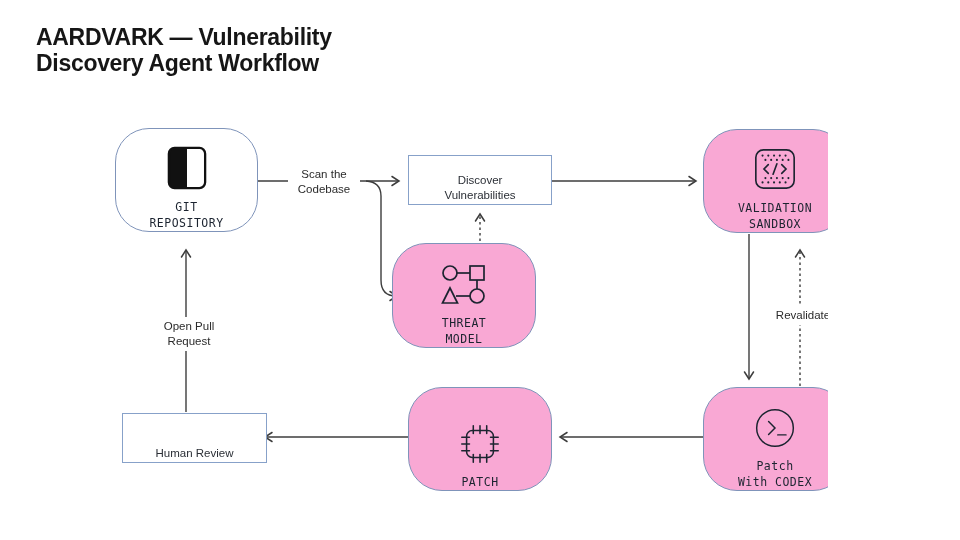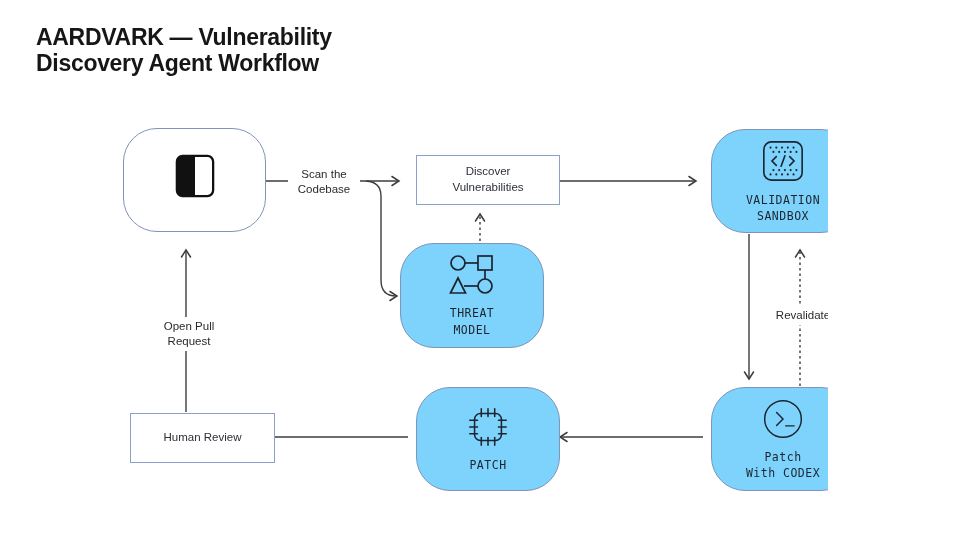--- a/index.html
+++ b/index.html
@@ -3,23 +3,23 @@
 <meta charset="utf-8">
 <style>
   html,body{margin:0;padding:0;background:#fff;}
   .canvas{position:relative;width:828px;height:540px;background:#ffffff;overflow:hidden;
           font-family:"Liberation Sans",sans-serif;}
   .title{position:absolute;left:36px;top:24px;font-size:23px;font-weight:700;
          line-height:1.15;letter-spacing:-0.3px;color:#161616;white-space:pre-line;}
   .logo{position:absolute;left:886px;top:26px;width:48px;height:48px;}
   .edges{position:absolute;left:0;top:0;width:960px;height:540px;pointer-events:none;}
   .node{position:absolute;box-sizing:border-box;display:flex;flex-direction:column;
-        align-items:center;justify-content:center;text-align:center;margin-left:8px;}
+        align-items:center;justify-content:flex-end;text-align:center;}
   .rounded{border:1.4px solid #7f94ba;border-radius:34px;background:#ffffff;}
-  .blue{background:#7dd3fc;}
+  .blue{background:#f9a8d4;}
   .rect{border:1.2px solid #87a1c9;background:#ffffff;}
   .node-icon{display:flex;align-items:center;justify-content:center;margin-bottom:8px;}
   .node-label{font-family:"DejaVu Sans Mono","Liberation Mono",monospace;
               font-size:11.5px;letter-spacing:0.5px;color:#1c2430;line-height:1.4;
               white-space:pre-line;}
   .rect-label{font-size:11.5px;color:#2b2f36;line-height:1.35;white-space:pre-line;}
   .edge-label{position:absolute;background:#ffffff;font-size:11.5px;color:#2b2b2b;
               line-height:1.3;text-align:center;white-space:pre-line;padding:2px 3px;}
 </style>
 </head>
@@ -56,20 +56,22 @@
     </g>
   </svg>
 
   <div class="node rounded" style="left:115px;top:128px;width:143px;height:104px">
     <div class="node-icon">
       <svg width="42" height="46" viewBox="0 0 44 48">
         <path d="M10 3 H 22 V 45 H 10 A 7 7 0 0 1 3 38 V 10 A 7 7 0 0 1 10 3 Z" fill="#111"></path>
         <rect x="3" y="3" width="38" height="42" rx="6" fill="none" stroke="#111" stroke-width="2.4"></rect>
       </svg>
     </div>
+    <div class="node-label">GIT
+REPOSITORY</div>
   </div>
 
   <div class="node rect" style="left:408px;top:155px;width:144px;height:50px">
     <div class="rect-label">Discover
 Vulnerabilities</div>
   </div>
 
   <div class="node rounded blue" style="left:392px;top:243px;width:144px;height:105px">
     <div class="node-icon">
       <svg width="48" height="44" viewBox="0 0 48 44" fill="none" stroke="#1c2430" stroke-width="1.7">

